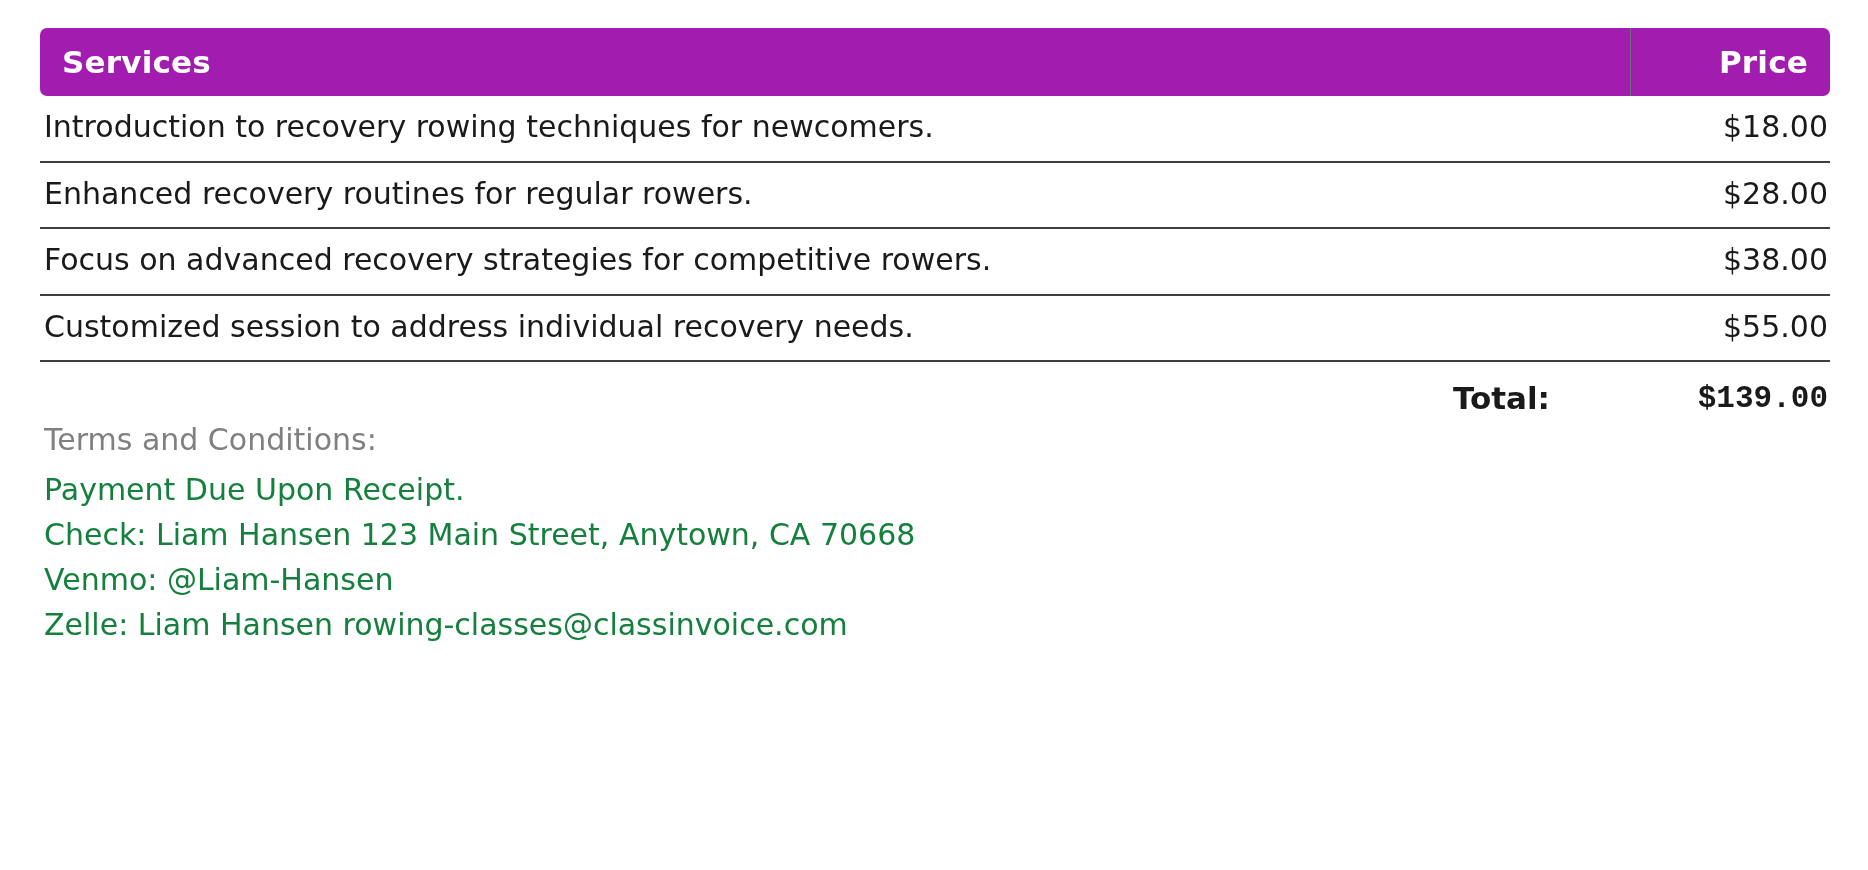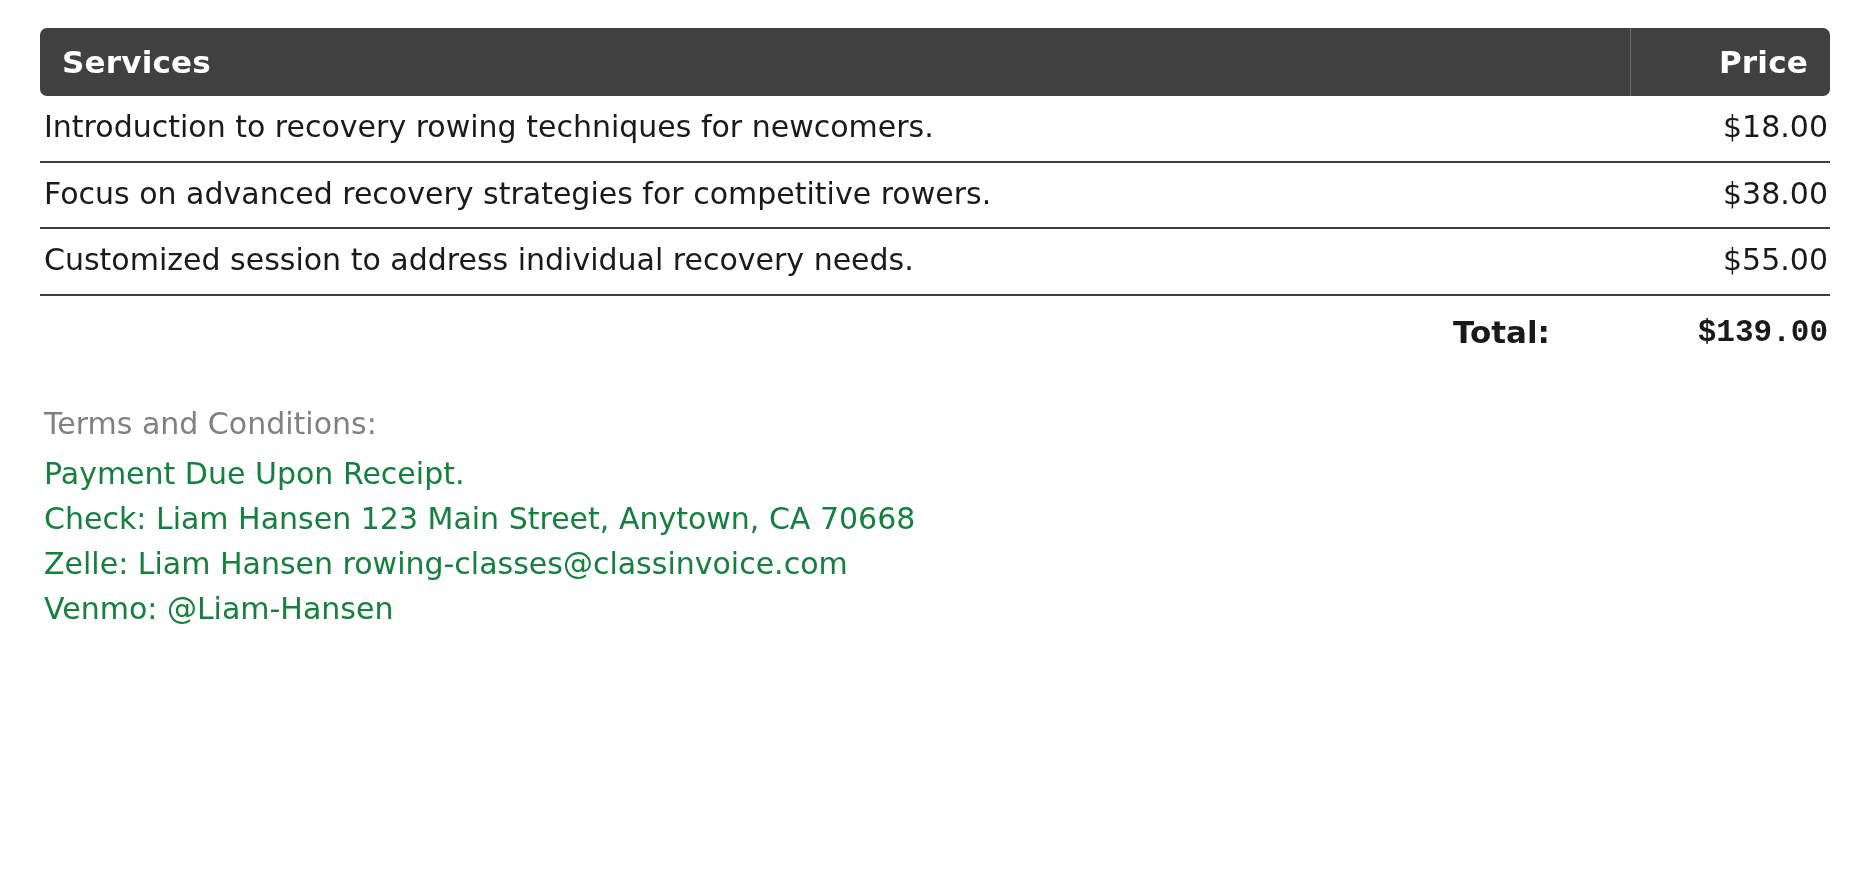--- a/index.html
+++ b/index.html
@@ -25,21 +25,21 @@
   
   .services-table {
     width: 1790px;
     border-collapse: collapse;
     table-layout: fixed;
   }
   .services-table col.c-desc { width: 1590px; }
   .services-table col.c-price { width: 200px; }
 
   .services-table thead th {
-    background: #404040;
+    background: #a21caf;
     color: #ffffff;
     font-size: 31px;
     font-weight: bold;
     padding: 16px 22px;
     height: 66px;
     box-sizing: border-box;
     vertical-align: middle;
     letter-spacing: 0.2px;
   }
   .services-table thead th.th-desc {
@@ -85,21 +85,20 @@
   }
   .services-table tfoot td.tf-value {
     text-align: right;
     padding-right: 2px;
     white-space: nowrap;
     font-family: Liberation Mono, monospace;
   }
 
   
   .terms {
-    margin-top: 50px;
     padding-left: 4px;
   }
   .terms-heading {
     font-size: 30px;
     color: #808080;
     margin-bottom: 10px;
   }
   .terms-line {
     font-size: 30px;
     color: #15803d;
@@ -122,37 +121,41 @@
         <th class="th-desc">Services</th>
         <th class="th-price">Price</th>
       </tr>
     </thead>
     <tbody>
       <tr>
         <td class="td-desc">Introduction to recovery rowing techniques for newcomers.</td>
         <td class="td-price">$18.00</td>
       </tr>
       <tr>
+        <td class="td-desc">Enhanced recovery routines for regular rowers.</td>
+        <td class="td-price">$28.00</td>
+      </tr>
+      <tr>
         <td class="td-desc">Focus on advanced recovery strategies for competitive rowers.</td>
         <td class="td-price">$38.00</td>
       </tr>
       <tr>
         <td class="td-desc">Customized session to address individual recovery needs.</td>
         <td class="td-price">$55.00</td>
       </tr>
     </tbody>
     <tfoot>
       <tr>
         <td class="tf-label">Total:</td>
         <td class="tf-value">$139.00</td>
       </tr>
     </tfoot>
   </table>
 
   <div class="terms">
     <div class="terms-heading">Terms and Conditions:</div>
     <div class="terms-line">Payment Due Upon Receipt.</div>
     <div class="terms-line">Check: Liam Hansen 123 Main Street, Anytown, CA 70668</div>
+    <div class="terms-line">Venmo: @Liam-Hansen</div>
     <div class="terms-line">Zelle: Liam Hansen rowing-classes@classinvoice.com</div>
-    <div class="terms-line">Venmo: @Liam-Hansen</div>
   </div>
 
 </div>
 
 </body></html>

